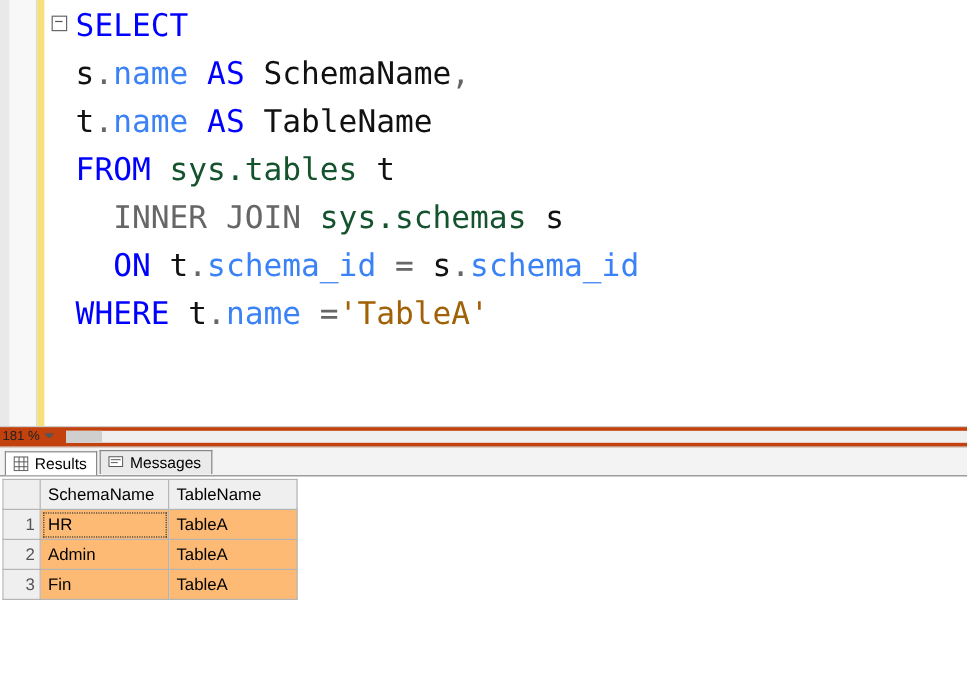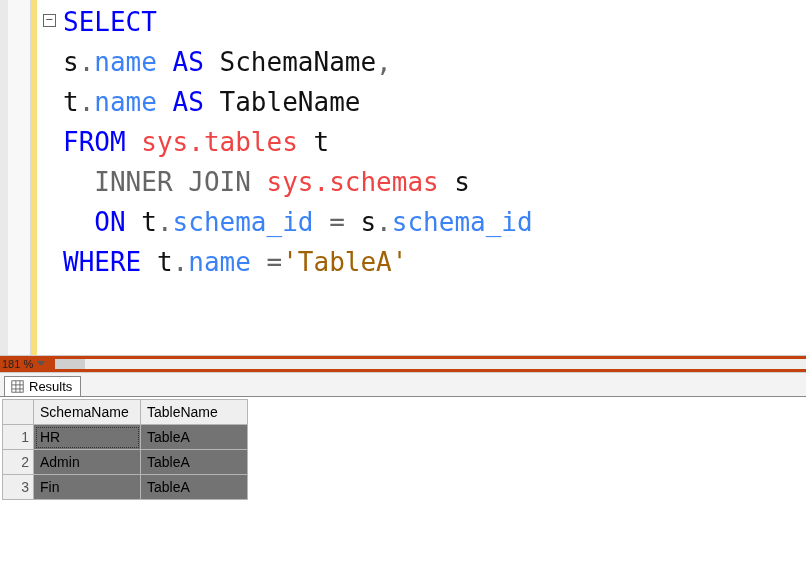--- a/index.html
+++ b/index.html
@@ -45,21 +45,21 @@
     font-size: 12px;
     text-align: center;
   }
   .code {
     white-space: pre;
     line-height: 40px;
     padding-left: 2px;
     padding-top: 2px;
   }
   .kw { color: #0000ff; margin-top: 14px; }
-  .obj { color: #ef4444; }
+  .obj { color: #14532d; }
   .col { color: #3b82f6; } 
   .str { color: #a16207; }
   .op  { color: #666666; }
   .txt { color: #111; }
 
   .zoom-bar {
     height: 16px;
     font-family: "Segoe UI", Tahoma, sans-serif;
     font-size: 11px;
     color: #222;
@@ -132,21 +132,21 @@
   table {
     border-collapse: collapse;
   }
   td, th {
     border: 1px solid #b5b5b5;
     padding: 2px 10px 2px 6px;
     text-align: left;
     font-weight: normal;
     height: 20px;
     min-width: 90px;
-    background:#737373;
+    background:#fdba74;
   }
   th {
     background: #efefef;
   }
   .rownum {
     background: #efefef;
     text-align: right;
     min-width: 14px;
     width: 14px;
     padding: 2px 4px;
@@ -186,20 +186,28 @@
   <div class="tab">
     <svg class="tab-icon" viewBox="0 0 16 16">
       <rect x="1" y="1" width="14" height="14" fill="#fff" stroke="#555"></rect>
       <line x1="1" y1="6" x2="15" y2="6" stroke="#555"></line>
       <line x1="1" y1="11" x2="15" y2="11" stroke="#555"></line>
       <line x1="6" y1="1" x2="6" y2="15" stroke="#555"></line>
       <line x1="11" y1="1" x2="11" y2="15" stroke="#555"></line>
     </svg>
     <span>Results</span>
   </div>
+  <div class="tab inactive">
+    <svg class="tab-icon" viewBox="0 0 16 16">
+      <rect x="1" y="2" width="14" height="10" fill="#fff" stroke="#555"></rect>
+      <line x1="3" y1="5" x2="13" y2="5" stroke="#555"></line>
+      <line x1="3" y1="8" x2="10" y2="8" stroke="#555"></line>
+    </svg>
+    <span>Messages</span>
+  </div>
 </div>
 
 <div class="results">
   <table>
     <tbody>
         <tr>
       <th class="corner"></th>
       <th>SchemaName</th>
       <th>TableName</th>
     </tr>

